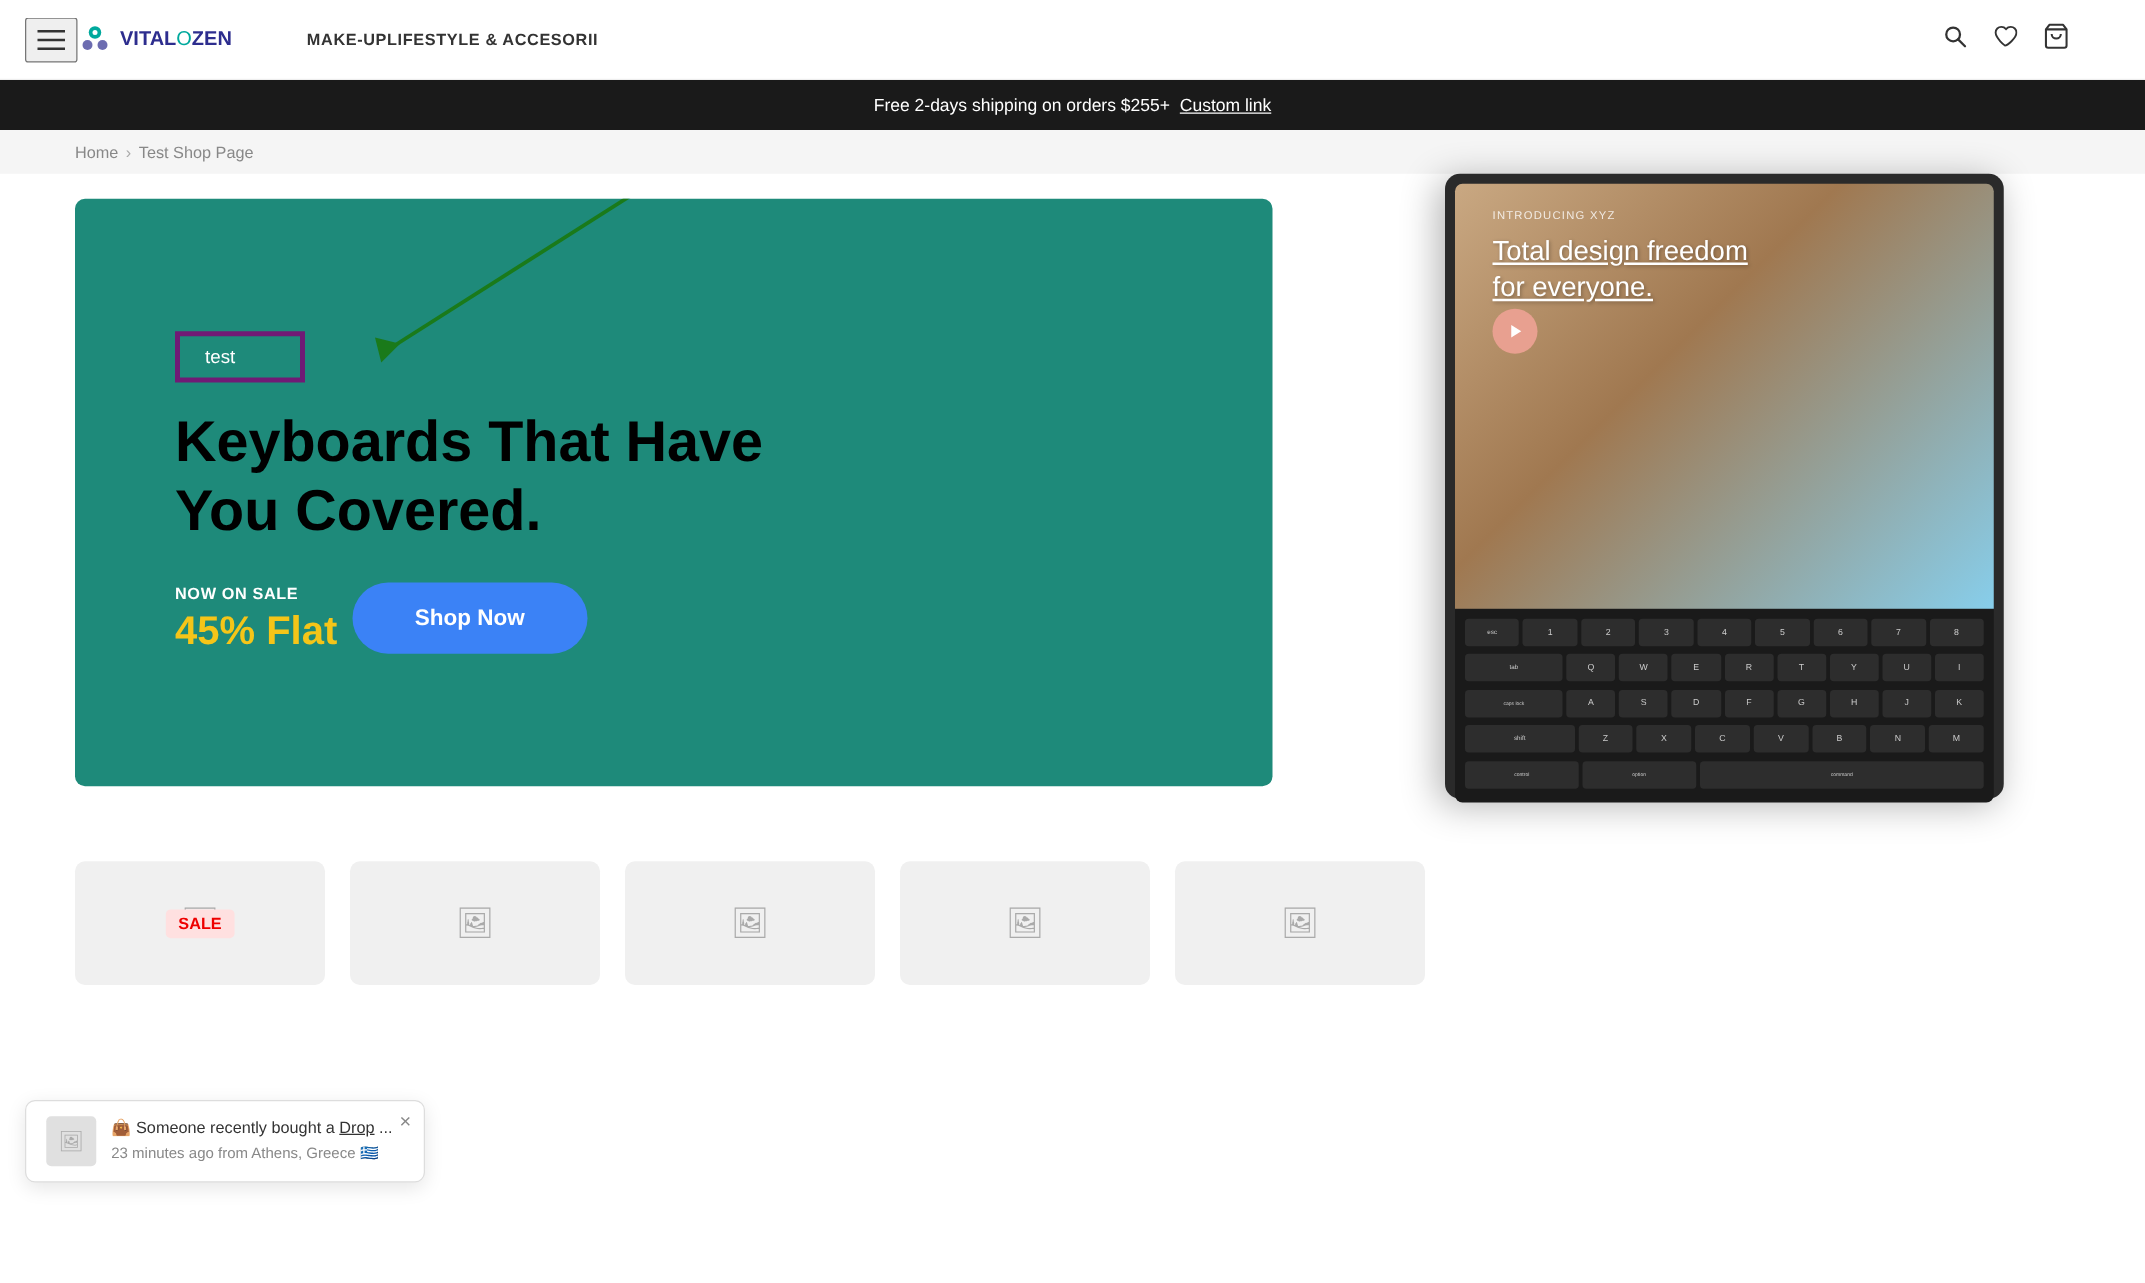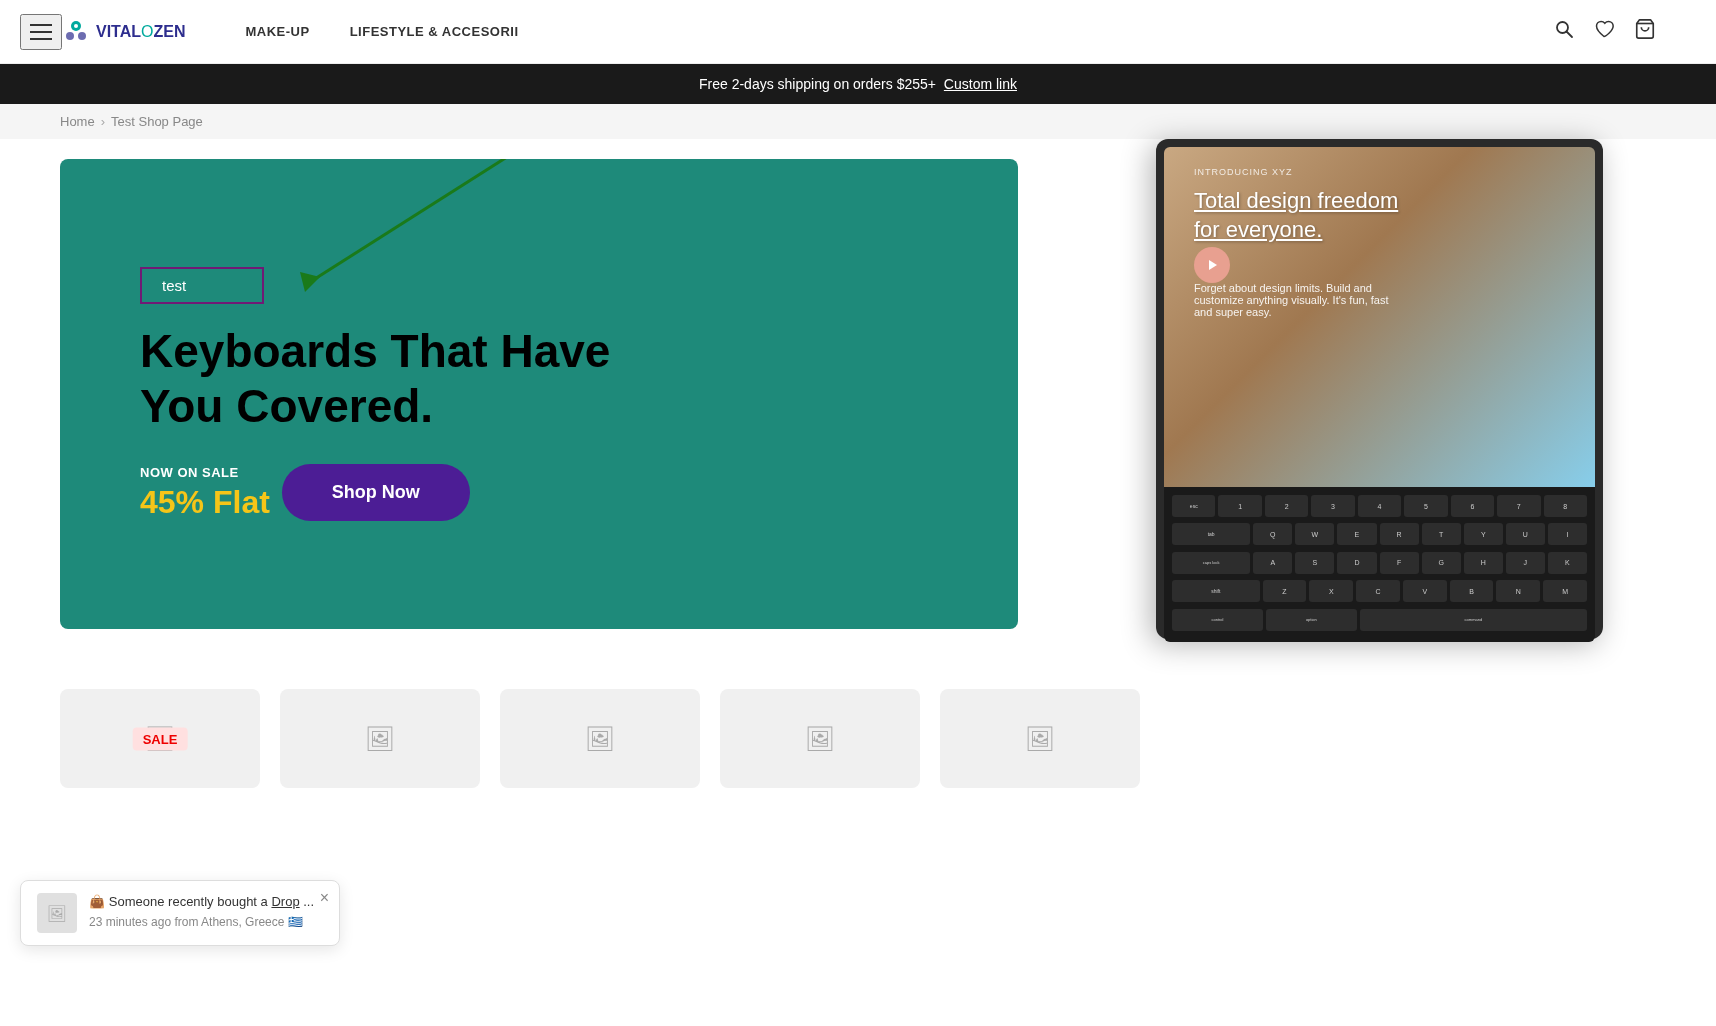--- a/index.html
+++ b/index.html
@@ -36,21 +36,20 @@
       cursor: pointer;
       padding: 8px;
     }
     .hamburger-line {
       width: 22px;
       height: 2px;
       background: #333;
     }
     .nav-links {
       display: flex;
-      gap: 40px;
       margin-left: 60px;
     }
     .nav-link {
       font-size: 13px;
       font-weight: 600;
       color: #333;
       text-decoration: none;
       letter-spacing: 0.5px;
       cursor: pointer;
     }
@@ -105,27 +104,27 @@
       padding: 60px 80px;
       min-height: 470px;
       position: relative;
       overflow: hidden;
       display: flex;
       flex-direction: column;
       justify-content: center;
       width: 60%;
     }
     .hero-test-box {
-      border: 2px solid #701a75;
+      border: 4px solid #701a75;
       display: inline-block;
       padding: 8px 20px;
       color: #fff;
       font-size: 15px;
       margin-bottom: 4px;
-      width: 124px;
+      width: 104px;
     }
     .hero-title {
       font-size: 46px;
       font-weight: 700;
       color: #000000;
       line-height: 1.2;
       margin-bottom: 30px;
       max-width: 500px;
     }
     .hero-sale-row {
@@ -140,21 +139,21 @@
       letter-spacing: 0.5px;
       display: block;
       margin-bottom: 4px;
     }
     .hero-discount {
       font-size: 32px;
       font-weight: 700;
       color: #f5c518;
     }
     .shop-now-btn {
-      background: #4c1d95;
+      background: #3b82f6;
       color: #fff;
       border: none;
       border-radius: 30px;
       padding: 18px 50px;
       font-size: 18px;
       font-weight: 600;
       cursor: pointer;
       white-space: nowrap;
     }
 
@@ -422,21 +421,20 @@
         <span class="tablet-intro-label">INTRODUCING XYZ</span>
         <div class="tablet-screen-text">
           <span>Total design freedom</span><br>
           <span style="text-decoration:underline;">for everyone.</span>
         </div>
         <div class="tablet-play-btn">
           <svg width="14" height="14" viewBox="0 0 14 14">
             <polygon points="4,2 12,7 4,12" fill="#fff"></polygon>
           </svg>
         </div>
-        <div class="tablet-screen-subtext" style="top:135px;">Forget about design limits. Build and customize anything visually. It's fun, fast and super easy.</div>
       </div>
       <div class="tablet-keyboard">
 
         <div class="keyboard-row">
           <div class="key" style="font-size:5px;">esc</div>
           <div class="key">1</div>
           <div class="key">2</div>
           <div class="key">3</div>
           <div class="key">4</div>
           <div class="key">5</div>

